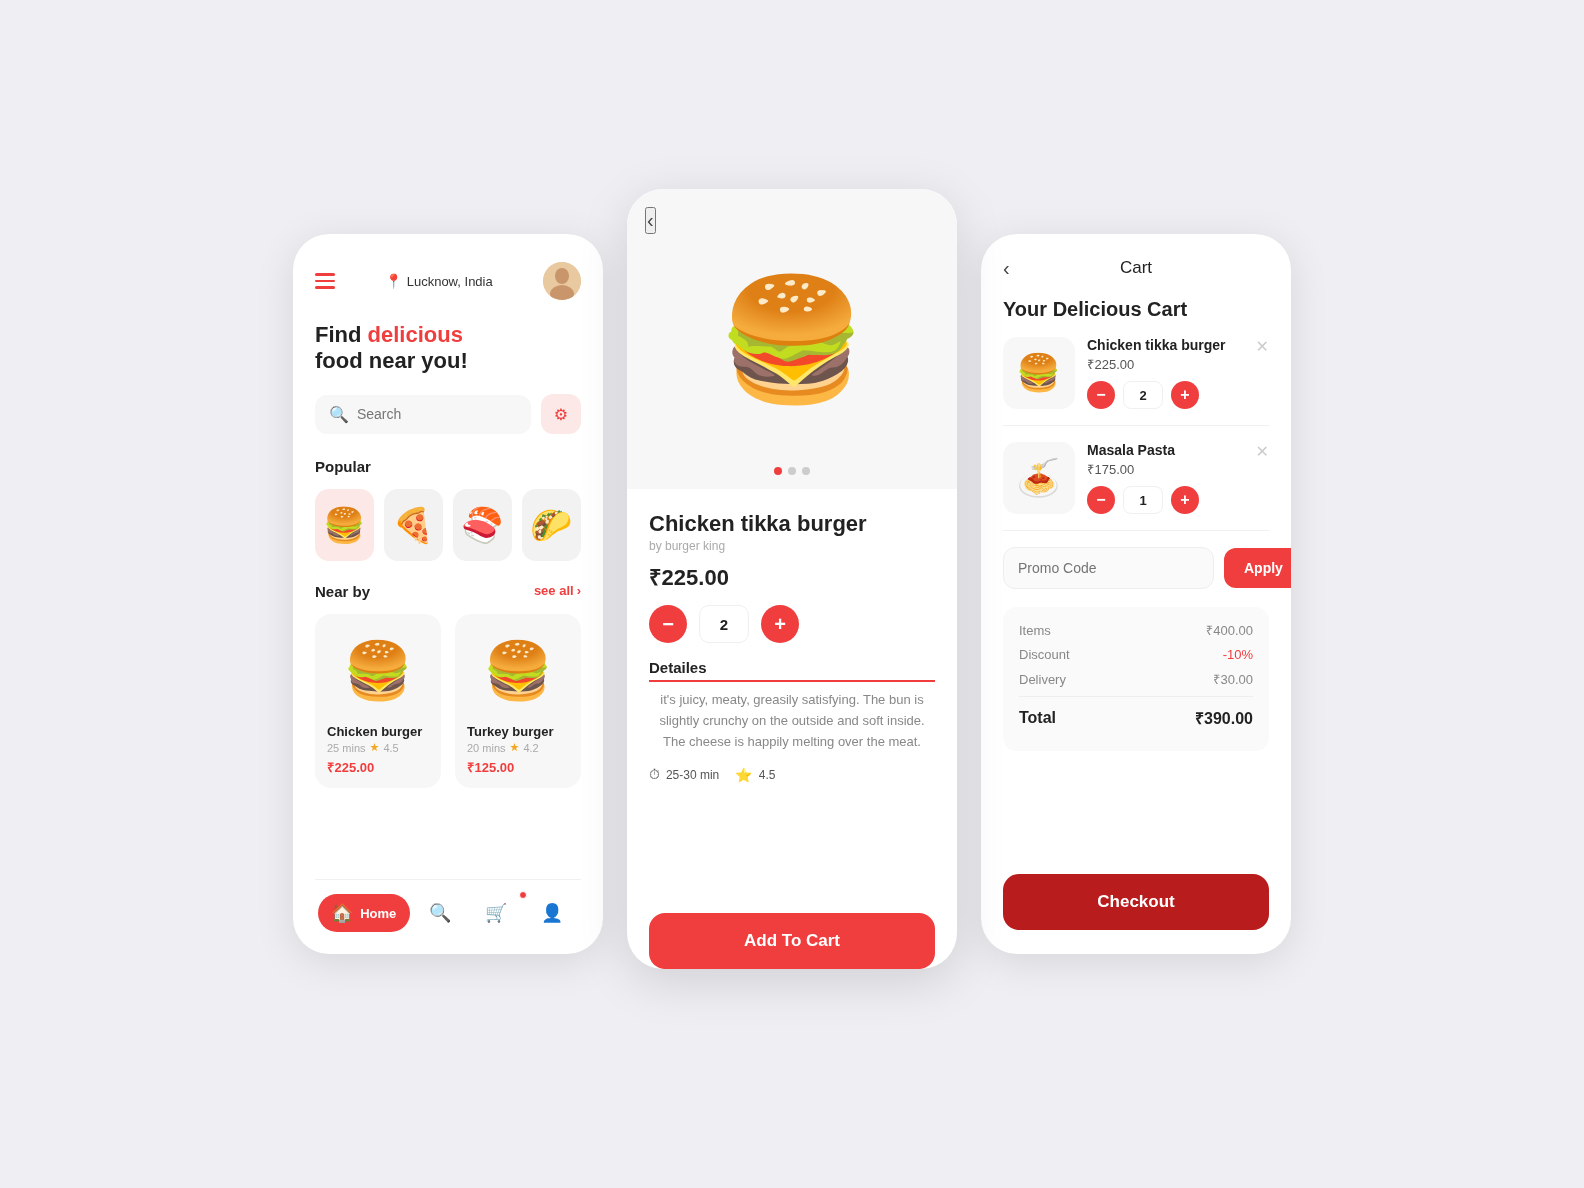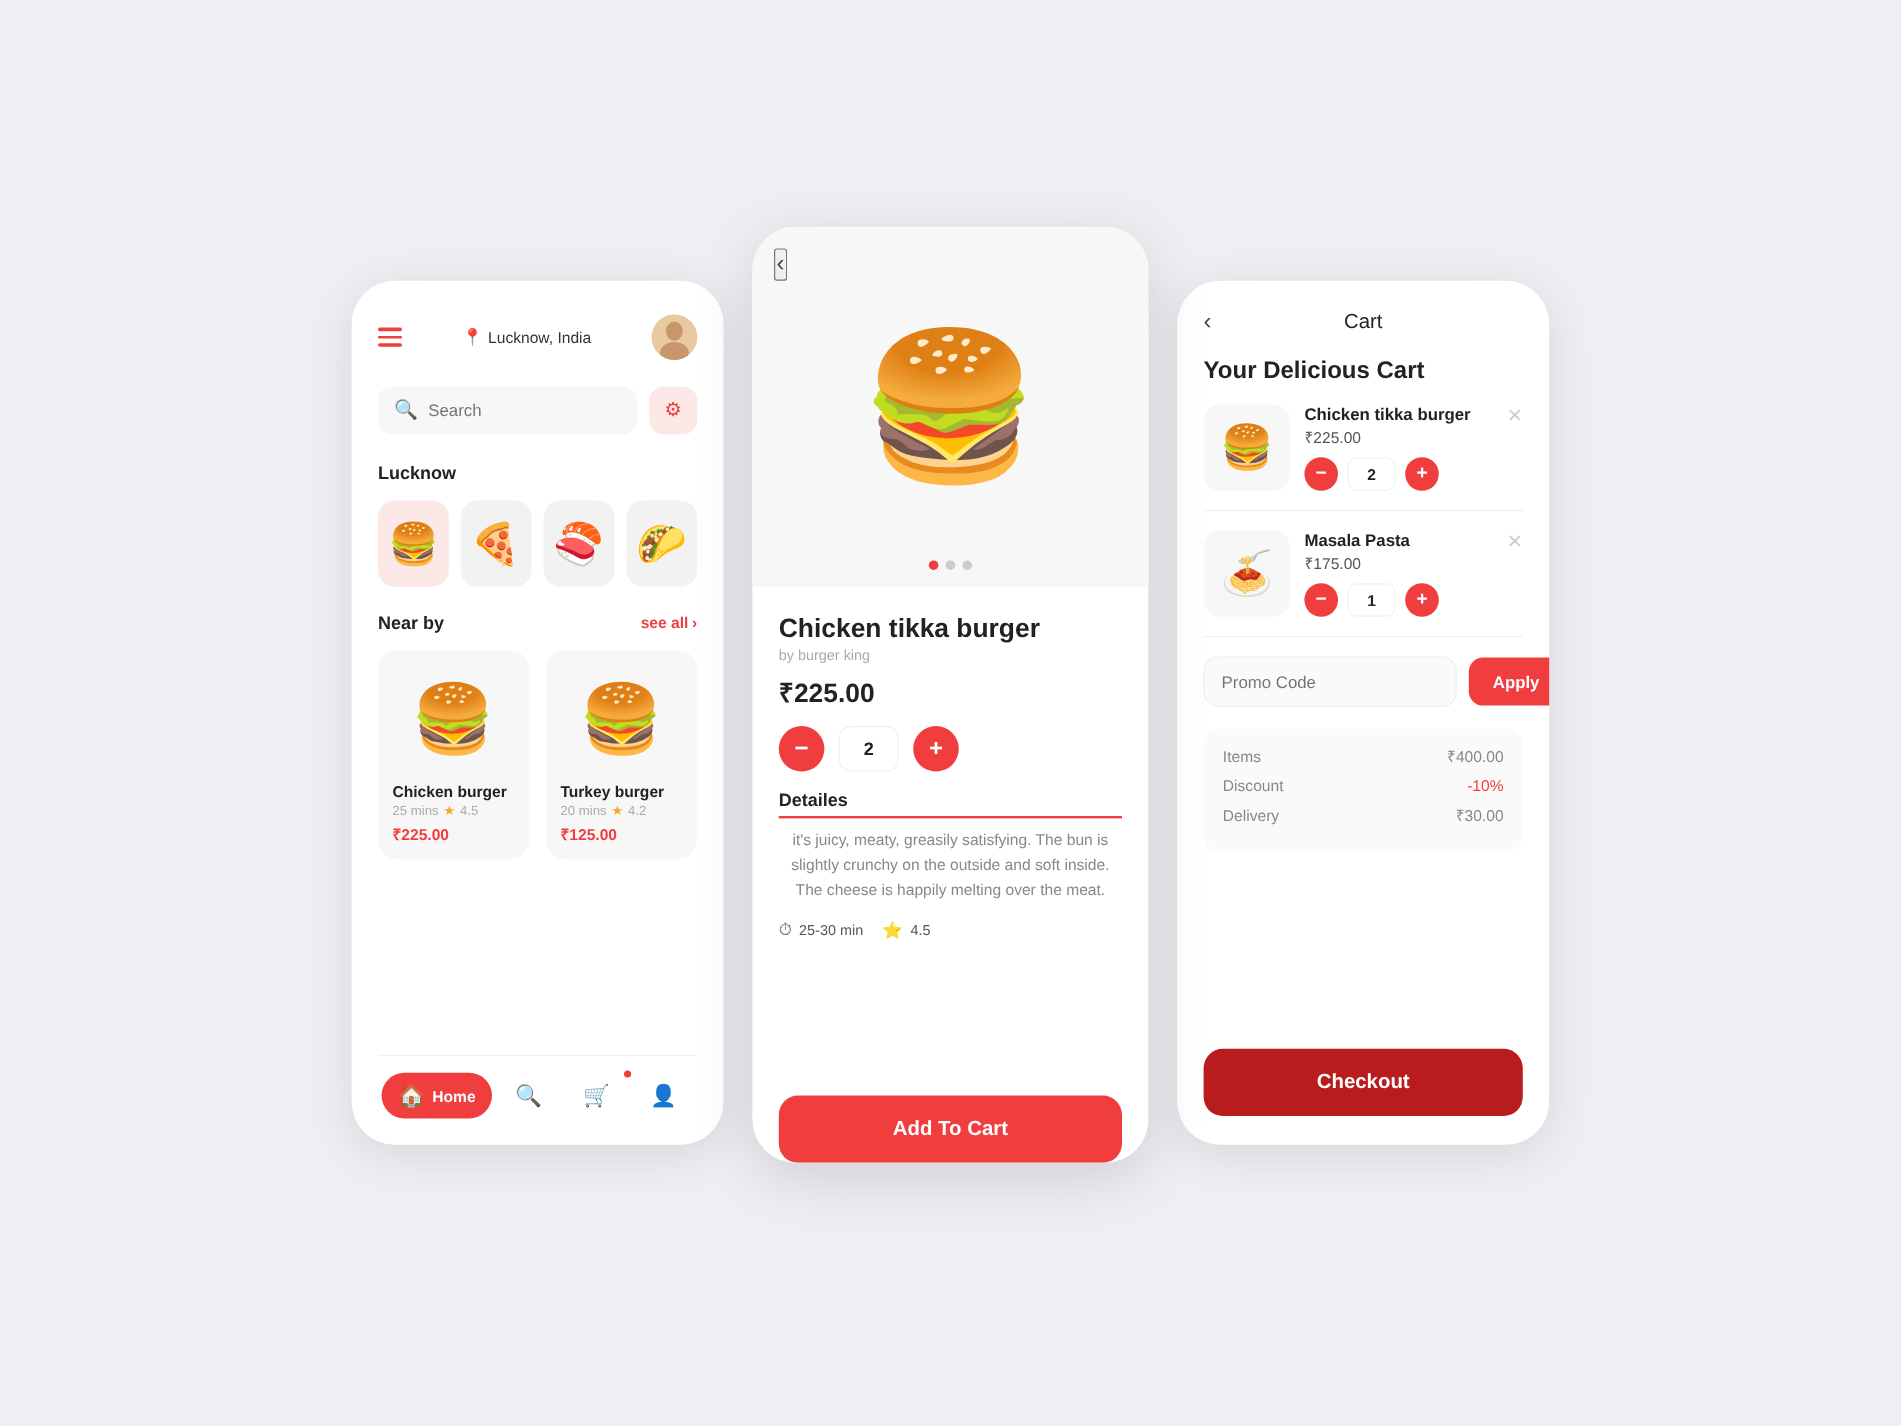--- a/index.html
+++ b/index.html
@@ -280,32 +280,38 @@
       </div>
       <div class="avatar-img">
         <svg viewBox="0 0 38 38" fill="none">
           <circle cx="19" cy="19" r="19" fill="#e8c9a0"></circle>
           <ellipse cx="19" cy="14" rx="7" ry="8" fill="#c9956a"></ellipse>
           <ellipse cx="19" cy="32" rx="12" ry="9" fill="#c9956a"></ellipse>
         </svg>
       </div>
     </div>
 
+    <div class="home-headline">
+      <div class="find">
+        <span>Find </span><span class="delicious">delicious</span>
+      </div>
+      <div class="subtitle">food near you!</div>
+    </div>
 
     <div class="search-bar">
       <div class="search-input-wrap">
         <span class="search-icon">🔍</span>
         <input class="search-input" type="text" placeholder="Search" style="">
       </div>
       <button class="filter-btn">
         <span class="filter-icon">⚙</span>
       </button>
     </div>
 
-    <div class="section-label">Lucknow</div>
+    <div class="section-label">Popular</div>
     <div class="popular-grid">
       <div class="popular-item pink">
         <span class="popular-emoji">🍔</span>
       </div>
       <div class="popular-item gray">
         <span class="popular-emoji">🍕</span>
       </div>
       <div class="popular-item gray">
         <span class="popular-emoji">🍣</span>
       </div>
@@ -451,18 +457,22 @@
         <span>₹400.00</span>
       </div>
       <div class="summary-row">
         <span>Discount</span>
         <span class="discount">-10%</span>
       </div>
       <div class="summary-row">
         <span>Delivery</span>
         <span>₹30.00</span>
       </div>
+      <div class="summary-row total">
+        <span>Total</span>
+        <span>₹390.00</span>
+      </div>
     </div>
 
     <button class="checkout-btn">Checkout</button>
   </div>
 
 </div>
 
 </body></html>

